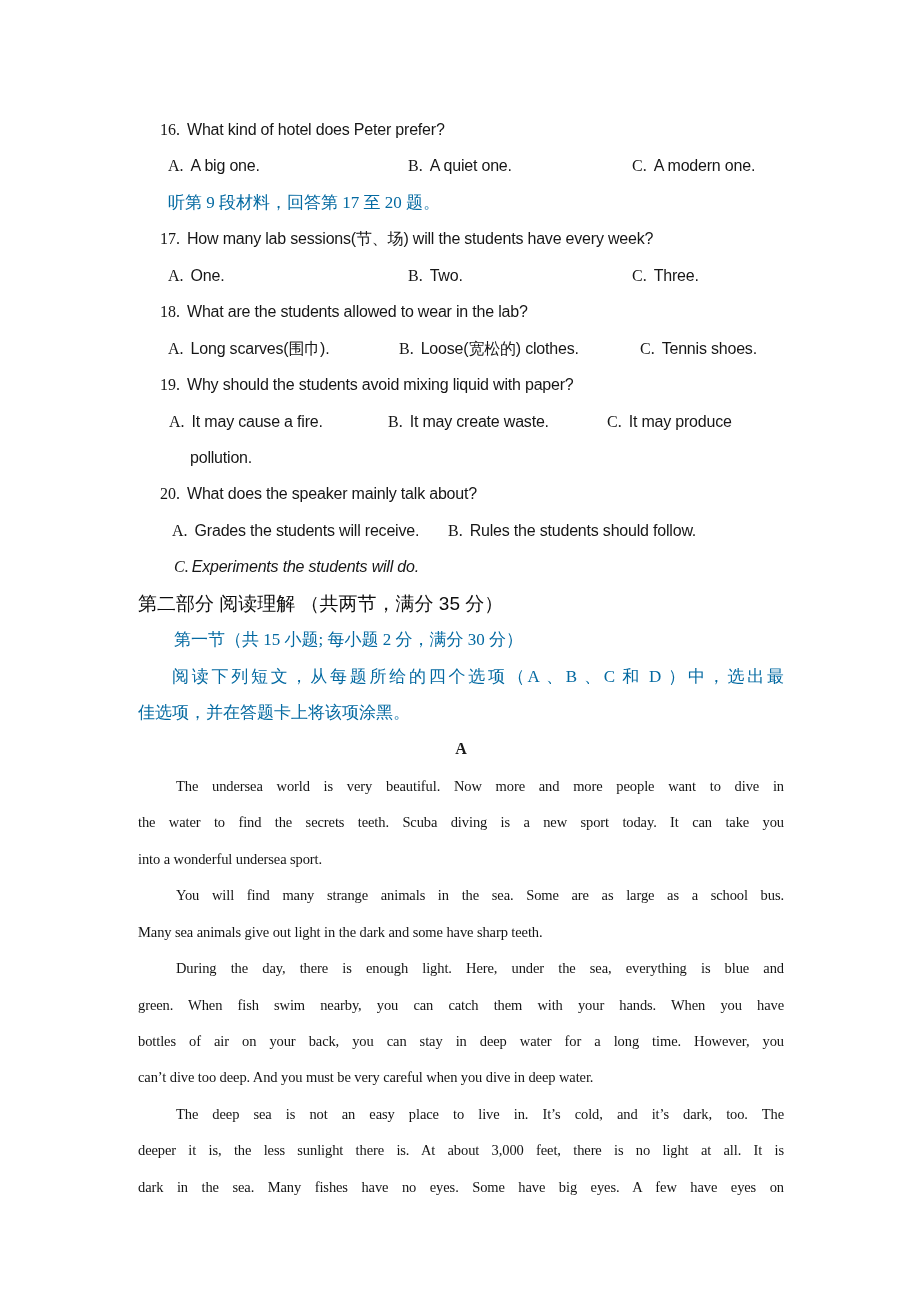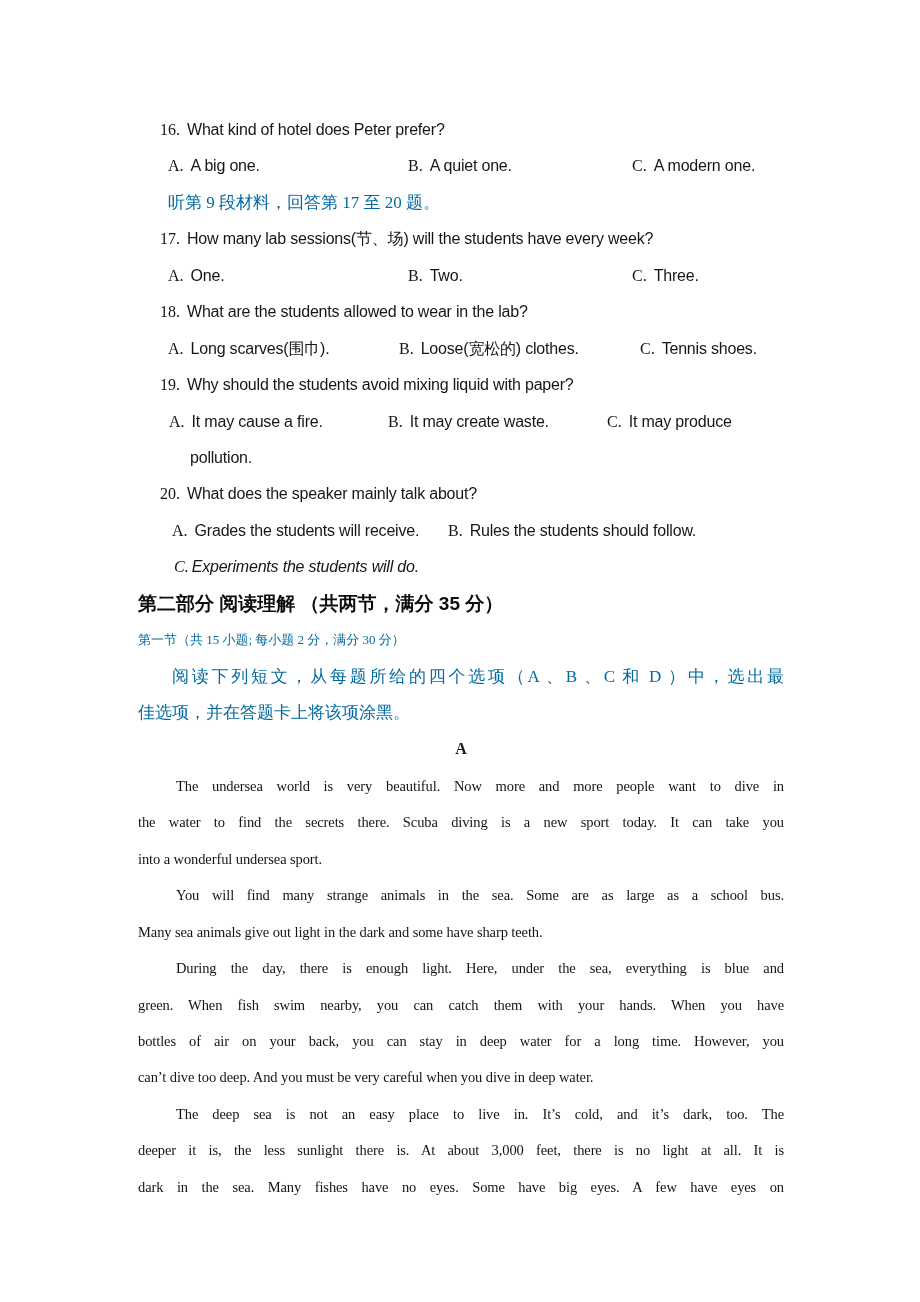--- a/index.html
+++ b/index.html
@@ -33,23 +33,23 @@
   .row-abc .o1 { left:30px; }  .row-abc .o2 { left:270px; } .row-abc .o3 { left:494px; }
   .row-18  .o1 { left:30px; }  .row-18  .o2 { left:261px; } .row-18  .o3 { left:502px; }
   .row-19  .o1 { left:31px; }  .row-19  .o2 { left:250px; } .row-19  .o3 { left:469px; }
   .row-20  .oa { left:34px; }  .row-20  .ob { left:310px; }
 
   
   .cjk { font-family:"Liberation Serif", serif; font-size:17px; color:#0369a1; }
   .note { padding-left:30px; }
   .part-header {
     font-family:"Liberation Sans", sans-serif;
-    font-weight:700; font-size:19px; color:#0d0d0d;
+    font-weight:400; font-size:19px; color:#0d0d0d;
   }
-  .section-header { font-size:13px; }
+  .section-header { font-size:17px;margin-left:36px; }
 
   .instr { text-indent:34px; }
   .just  { white-space:normal; text-align:justify; text-align-last:justify; }
 
   .passage-label { text-align:center; font-weight:700; font-size:16px; font-family:"Liberation Serif", serif; }
 
   
   .ps { font-family:"Liberation Serif", serif; font-size:14.5px; letter-spacing:-0.1px; color:#141414; }
   .ind { text-indent:38px; }
 </style>
@@ -113,21 +113,21 @@
 
     <div class="ln part-header">第二部分 阅读理解 （共两节，满分 35 分）</div>
     <div class="ln cjk section-header">第一节（共 15 小题; 每小题 2 分，满分 30 分）</div>
 
     <div class="ln cjk instr just">阅读下列短文，从每题所给的四个选项（A 、B 、C  和 D ）中，选出最</div>
     <div class="ln cjk">佳选项，并在答题卡上将该项涂黑。</div>
 
     <div class="ln passage-label">A</div>
 
     <div class="ln ps ind just">The undersea world is very beautiful. Now more and more people want to dive in</div>
-    <div class="ln ps just">the water to find the secrets there. Scuba diving is a new sport today. It can take you</div>
+    <div class="ln ps just">the water to find the secrets teeth. Scuba diving is a new sport today. It can take you</div>
     <div class="ln ps">into a wonderful undersea sport.</div>
 
     <div class="ln ps ind just">You will find many strange animals in the sea. Some are as large as a school bus.</div>
     <div class="ln ps">Many sea animals give out light in the dark and some have sharp teeth.</div>
 
     <div class="ln ps ind just">During the day, there is enough light. Here, under the sea, everything is blue and</div>
     <div class="ln ps just">green. When fish swim nearby, you can catch them with your hands. When you have</div>
     <div class="ln ps just">bottles of air on your back, you can stay in deep water for a long time. However, you</div>
     <div class="ln ps">can’t dive too deep. And you must be very careful when you dive in deep water.</div>
 

